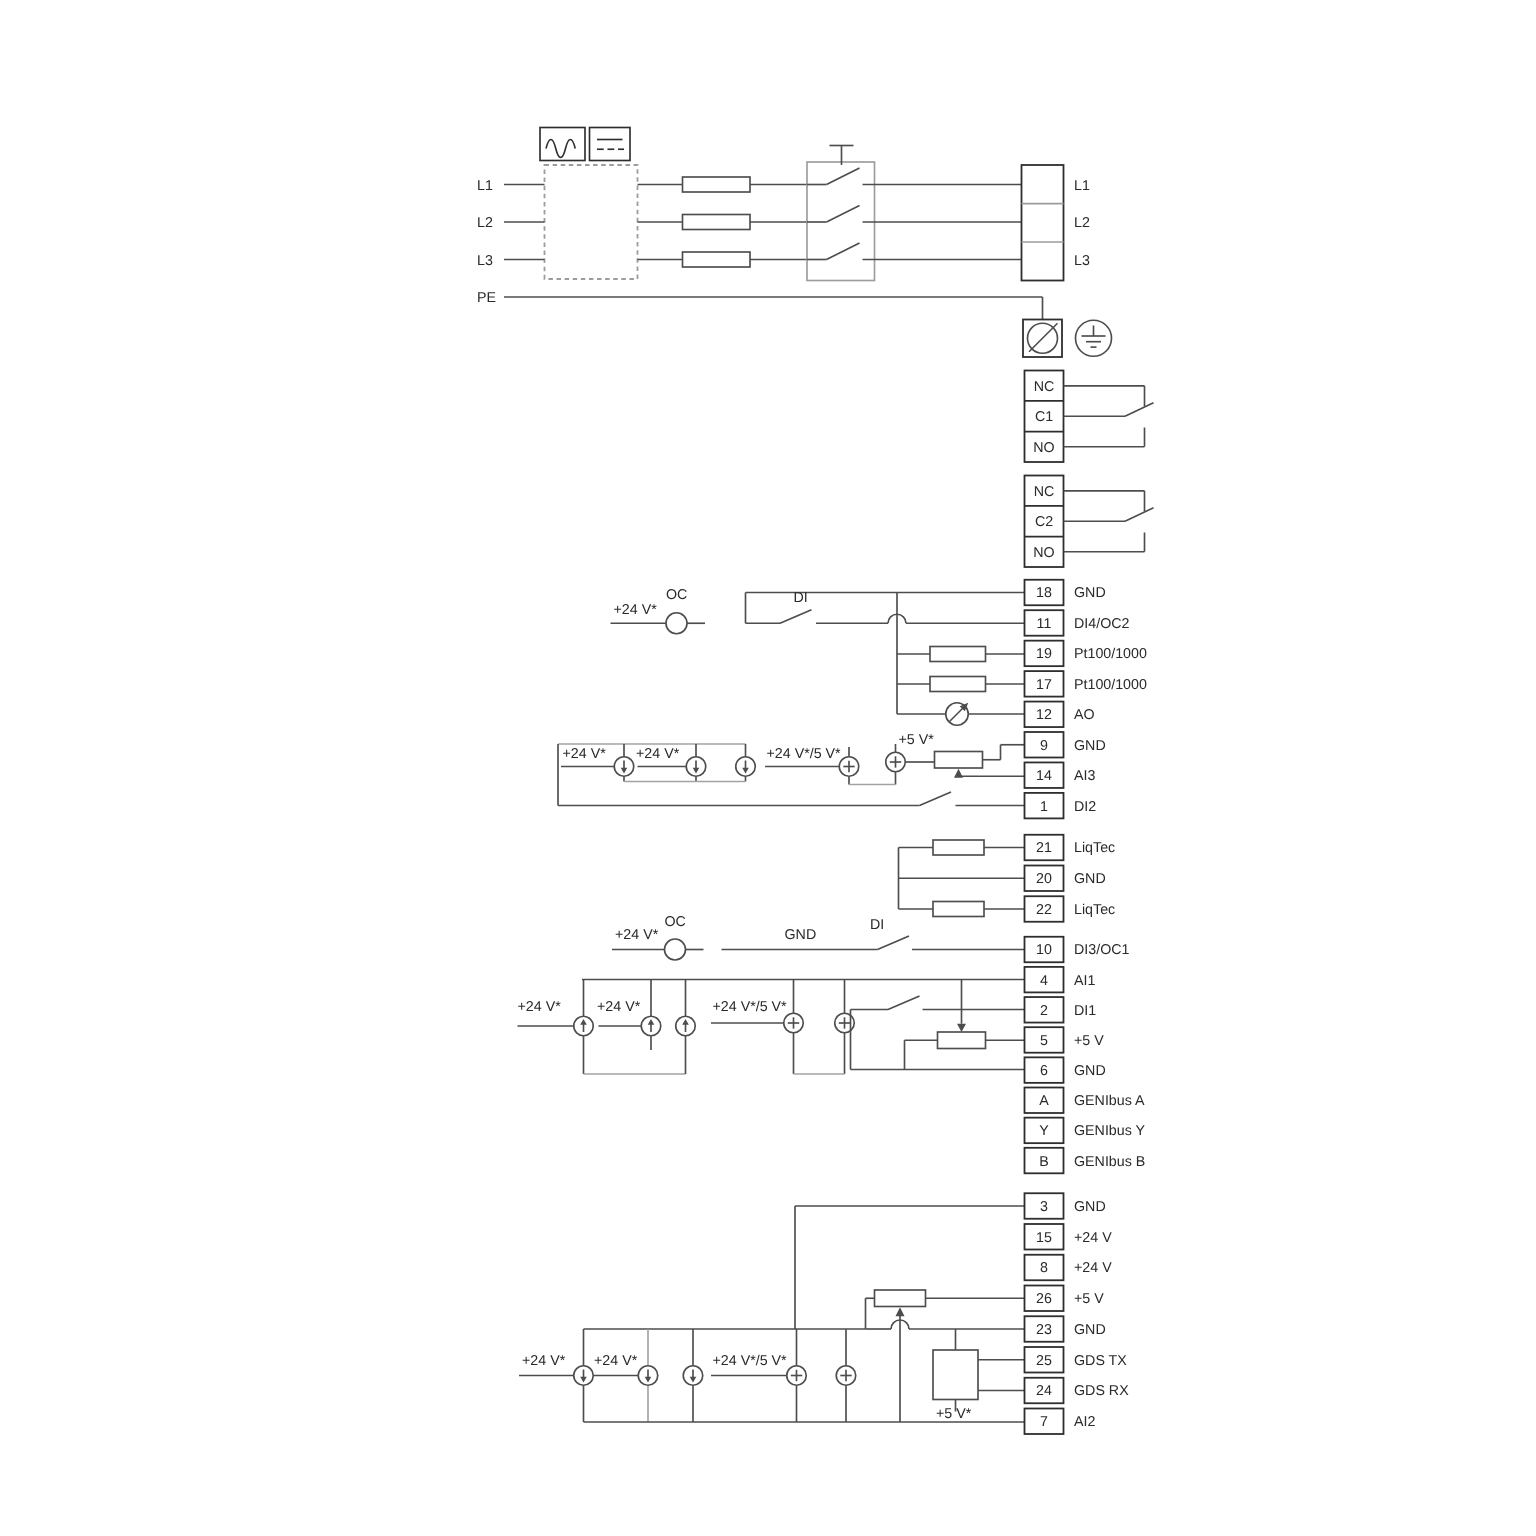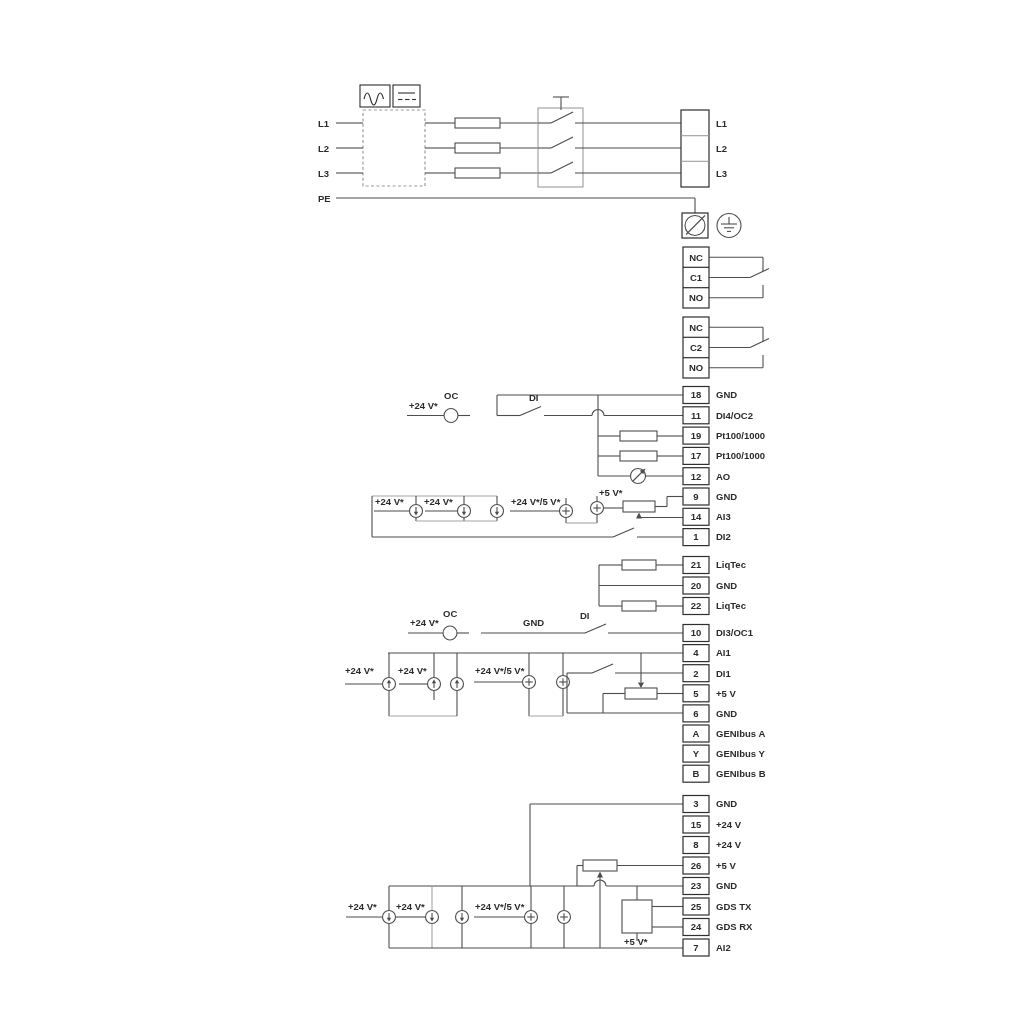--- a/index.html
+++ b/index.html
@@ -1,16 +1,16 @@
 <!DOCTYPE html>
 <html><head>
 <meta charset="utf-8">
 <style>
   html,body{margin:0;padding:0;background:#fff;}
-  #stage{width:1024px;height:1024px;position:relative;background:#fff;overflow:hidden;font-weight:bold;}
+  #stage{width:1024px;height:1024px;position:relative;background:#fff;overflow:hidden;}
   svg{display:block;}
   svg text{font-family:"Liberation Sans","DejaVu Sans",sans-serif;font-size:9.5px;fill:#2b2b2b;}
   .w{stroke:#4d4d4d;stroke-width:1.1;fill:none;}
   .bk{stroke:#a3a3a3;stroke-width:1.1;fill:none;}
   .bx{stroke:#2e2e2e;stroke-width:1.2;fill:#ffffff;}
   .sym{stroke:#2e2e2e;stroke-width:1.1;fill:none;}
   .gy{stroke:#9c9c9c;stroke-width:1.1;fill:none;}
   .solid{fill:#4d4d4d;stroke:none;}
   .n{text-anchor:middle;}
 </style>

